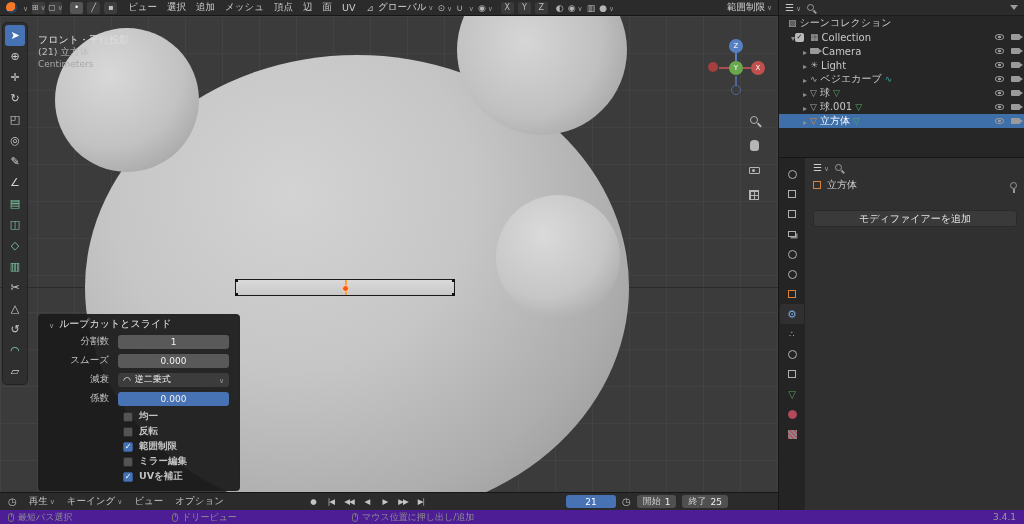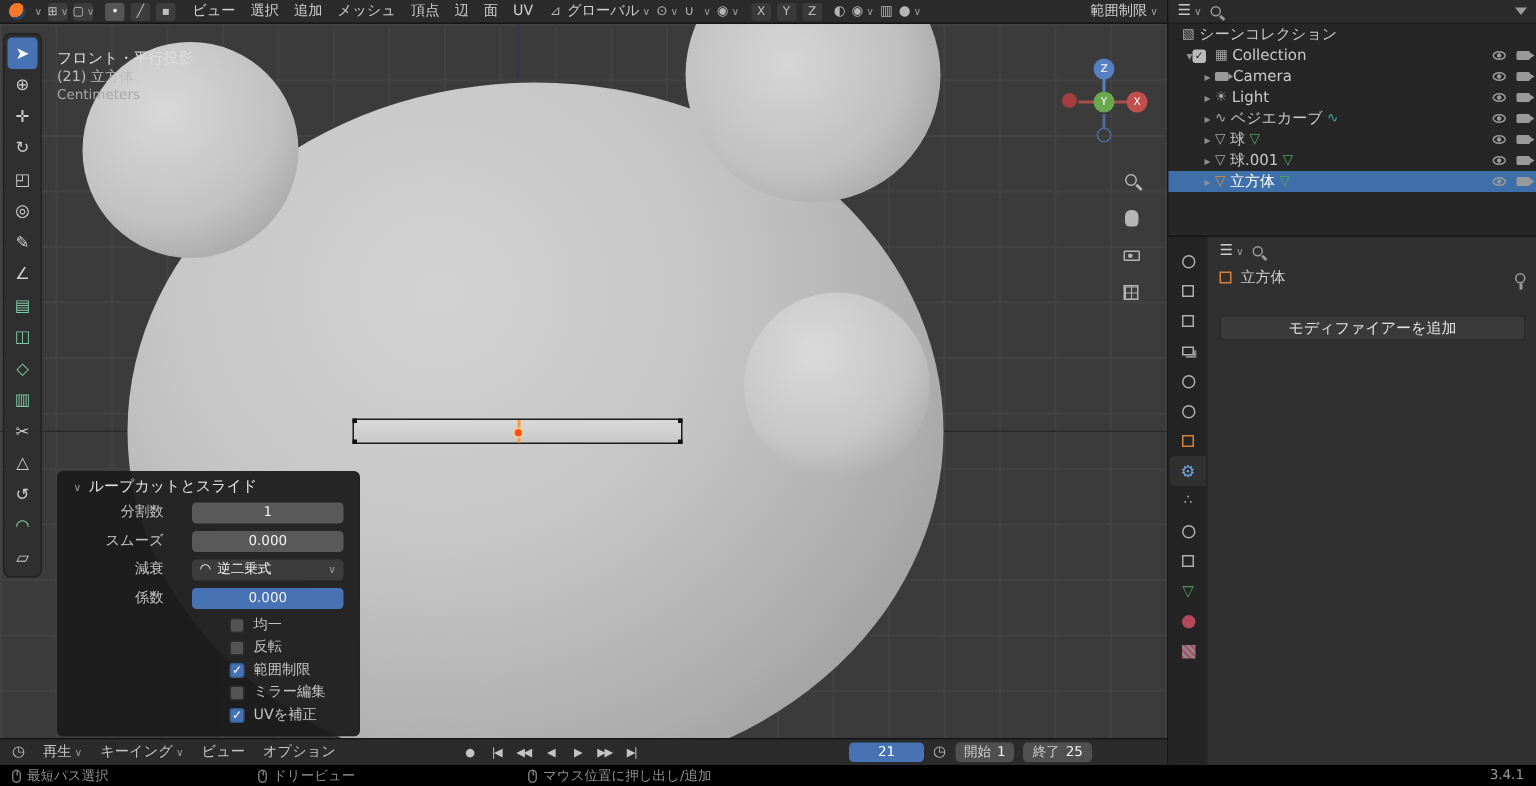--- a/index.html
+++ b/index.html
@@ -67,27 +67,27 @@
   .ic-cam { width:11px; height:7px; border:1.5px solid #b5b5b5; border-radius:1px; position:relative; }
   .ic-cam::after { content:""; position:absolute; left:2px; top:1px; width:3px; height:3px; border-radius:50%; background:#b5b5b5; }
   .ic-grid { width:10px; height:10px; border:1px solid #b5b5b5;
     background-image:linear-gradient(#b5b5b5 1px, transparent 1px),linear-gradient(90deg,#b5b5b5 1px, transparent 1px);
     background-size:4px 4px; }
 
   
   #op-panel { left:38px; top:298px; width:202px; background:rgba(28,28,28,0.94); border:1px solid #1212; border-radius:4px; z-index:6; padding-bottom:6px; }
   #op-panel .hd { display:flex; align-items:center; gap:5px; height:18px; padding:4px 8px; font-size:10px; color:#e4e4e4; }
   .op-row { display:flex; align-items:center; height:17px; padding:0 10px 0 8px; margin-bottom:2px; }
-  .op-row .lb { flex:0 0 62px; text-align:right; margin-right:19px; font-size:9.5px; color:#c3c3c3; }
+  .op-row .lb { flex:0 0 62px; text-align:right; margin-right:9px; font-size:9.5px; color:#c3c3c3; }
   .op-field { flex:1; height:14px; background:#595959; border-radius:3px; font-size:9px; color:#f2f2f2;
     display:flex; align-items:center; justify-content:center; }
   .op-field.dd { background:#3c3c3c; justify-content:flex-start; padding:0 5px; gap:4px; }
   .op-field.dd .sp { margin-left:auto; }
   .op-field.blue { background:#4772b3; }
-  .chk-row { display:flex; align-items:center; height:15px; padding-left:114px; gap:6px; font-size:9.5px; color:#c3c3c3; }
+  .chk-row { display:flex; align-items:center; height:15px; padding-left:84px; gap:6px; font-size:9.5px; color:#c3c3c3;font-weight:bold; }
   .chkbox { width:10px; height:10px; border-radius:2px; background:#545454; border:1px solid #2e2e2e; display:flex; align-items:center; justify-content:center; font-size:8px; color:#fff; }
   .chkbox.checked { background:#4772b3; border-color:#355a92; }
 
   
   #outliner { left:778px; top:0; width:246px; height:158px; background:#262626; border-left:1px solid #161616; border-bottom:1px solid #161616; font-size:10px; }
   #outliner-header { display:flex; align-items:center; gap:6px; height:16px; padding:0 6px; background:#2b2b2b; border-bottom:1px solid #1c1c1c; }
   .ic-search { width:7px; height:7px; border:1.5px solid #9a9a9a; border-radius:50%; position:relative; display:inline-block; }
   .ic-search::after { content:""; position:absolute; left:5px; top:6px; width:4px; height:1.5px; background:#9a9a9a; transform:rotate(45deg); }
   .ic-funnel { width:0; height:0; border-left:4px solid transparent; border-right:4px solid transparent; border-top:5px solid #9a9a9a; position:relative; }
   .ol-row { display:flex; align-items:center; height:14px; padding-right:4px; color:#c8c8c8; position:relative; }
@@ -133,21 +133,21 @@
   #tl-left { display:flex; align-items:center; gap:12px; padding-left:6px; }
   #tl-transport { position:absolute; left:306px; display:flex; align-items:center; gap:4px; }
   .tp-btn { min-width:14px; height:13px; display:flex; align-items:center; justify-content:center; font-size:7.5px; color:#c4c4c4; letter-spacing:-1px; }
   #tl-fields { position:absolute; left:566px; display:flex; align-items:center; gap:6px; }
   .tl-frame { width:50px; height:13px; background:#4772b3; border-radius:3px; color:#fff; font-size:9px; display:flex; align-items:center; justify-content:center; }
   .tl-range { height:13px; background:#505050; border-radius:3px; padding:0 6px; font-size:9px; display:flex; align-items:center; gap:4px; color:#cfcfcf; }
   .tl-range b { font-weight:normal; color:#f0f0f0; }
   .i-clock::after { content:"◷"; font-size:10px; color:#b5b5b5; }
 
   
-  #statusbar { left:0; top:510px; width:1024px; height:14px; background:#000000; font-size:9px; color:#8f8f8f; }
+  #statusbar { left:0; top:510px; width:1024px; height:14px; background:#4c1d95; font-size:9px; color:#8f8f8f; }
   .sb-item { position:absolute; top:0; height:14px; display:flex; align-items:center; gap:4px; }
   .i-mouse { width:6px; height:9px; border:1px solid #777; border-radius:3px; position:relative; }
   .i-mouse::after { content:""; position:absolute; left:2px; top:0; width:1px; height:3px; background:#777; }
   #sb-version { position:absolute; right:8px; top:0; height:14px; display:flex; align-items:center; color:#9a9a9a; }
 </style>
 </head>
 <body>
 
 <div id="app">
 

